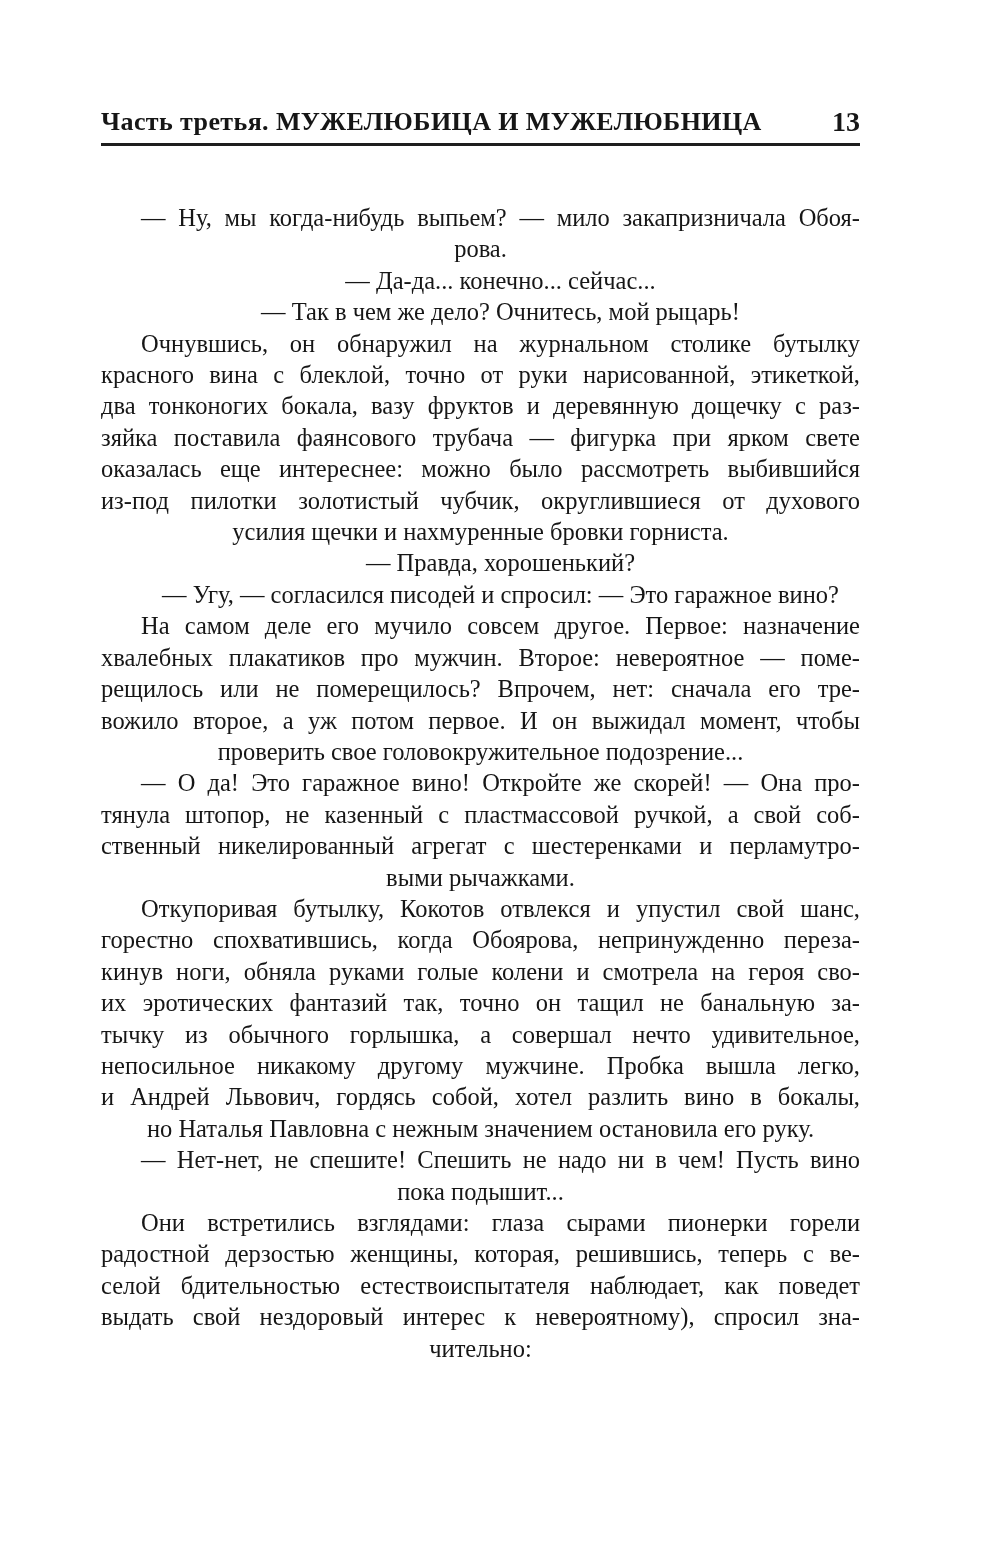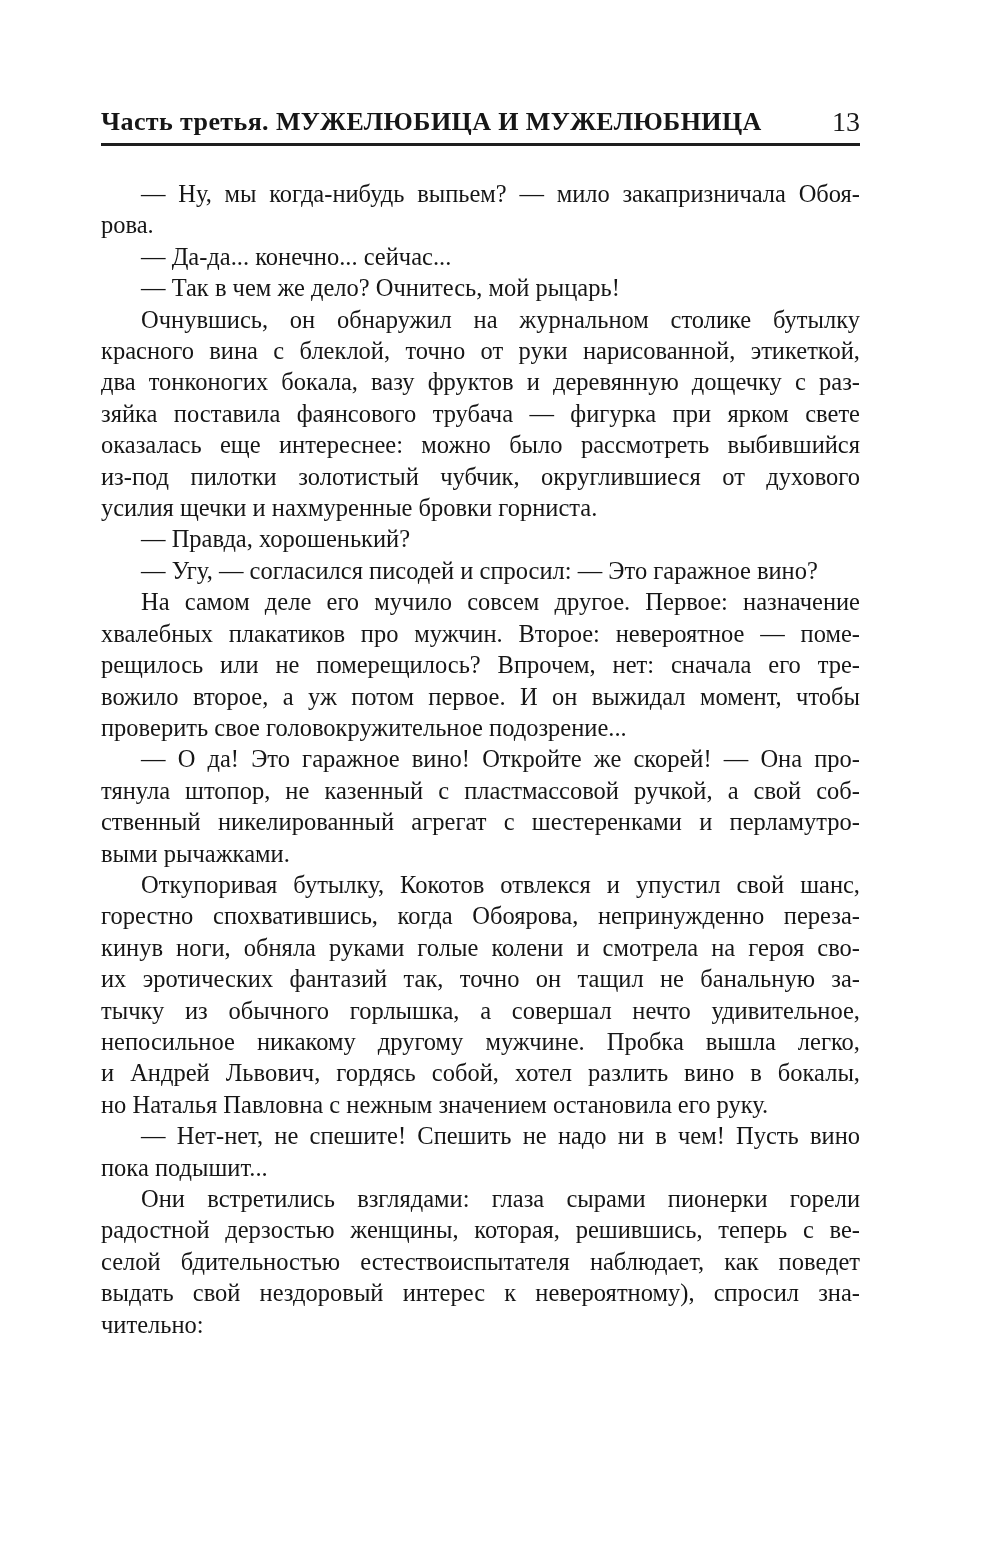--- a/index.html
+++ b/index.html
@@ -30,38 +30,38 @@
     border-bottom: 3px solid var(--rule, #1e1e1e);
   }
   .running-header .title {
     font-weight: bold;
     font-size: 26px;
     letter-spacing: 0.4px;
     line-height: 28px;
     white-space: nowrap;
   }
   .running-header .pagenum {
-    font-weight: normal;
+    font-weight: bold;
     font-size: 28px;
     line-height: 28px;
   }
   .page-body {
-    margin-top: 32px;
+    margin-top: 56px;
     font-size: 24.5px;
     line-height: 31.4px;
   }
   .paragraph {
     margin: 0;
   }
   .line {
     text-align: justify;
     text-align-last: justify;
   }
   .line.last {
-    text-align: left;
+    text-align: center;
     text-align-last: auto;
   }
   .line.first {
     padding-left: 40px;
   }
 </style>
 </head>
 <body style="--fg: #161616; --bg: #ffffff; --rule: #1e1e1e;">
 
 <div class="page">

